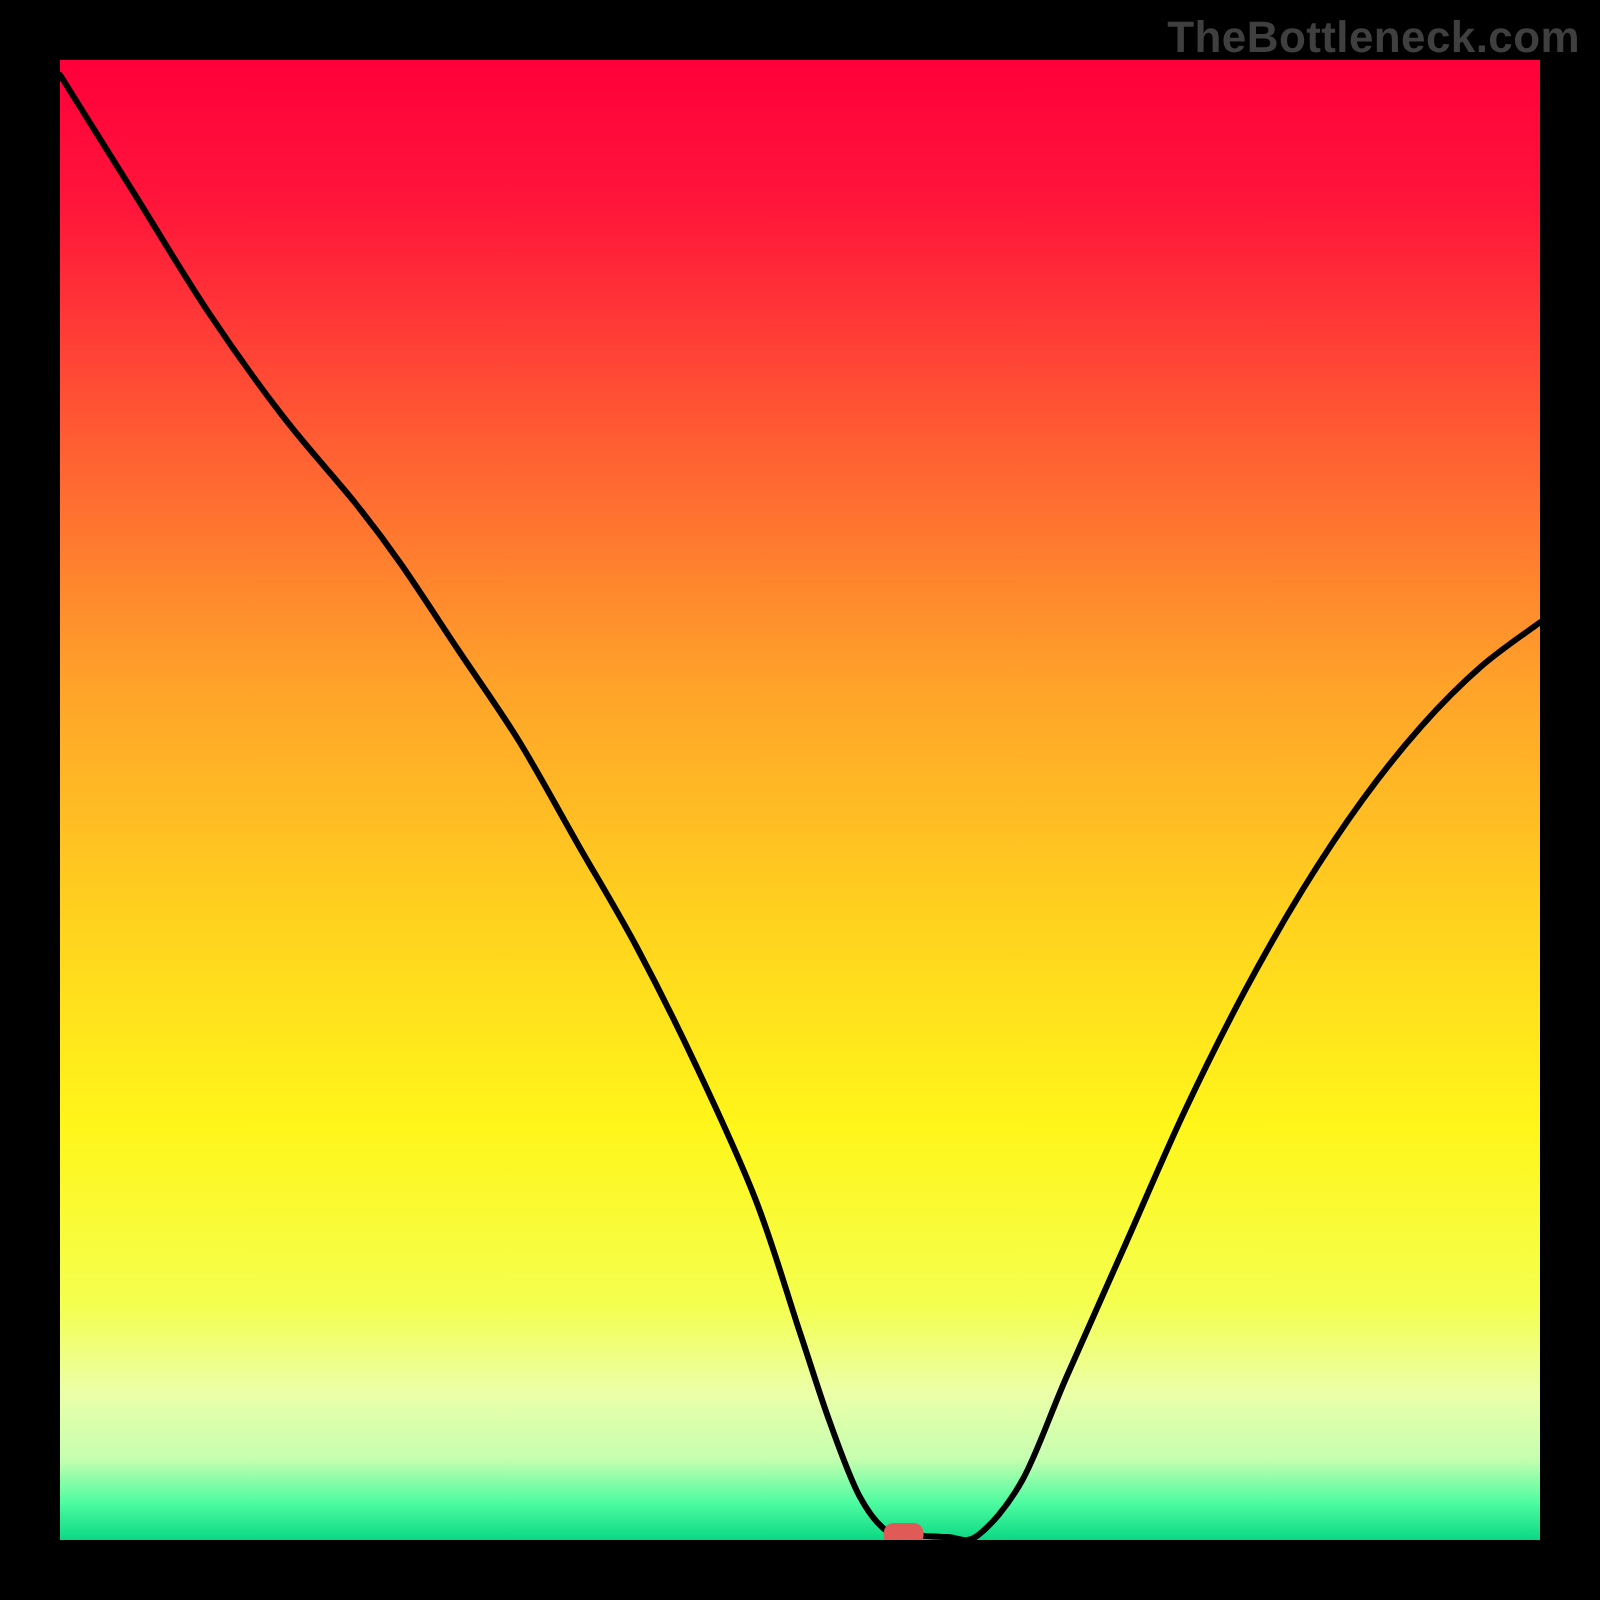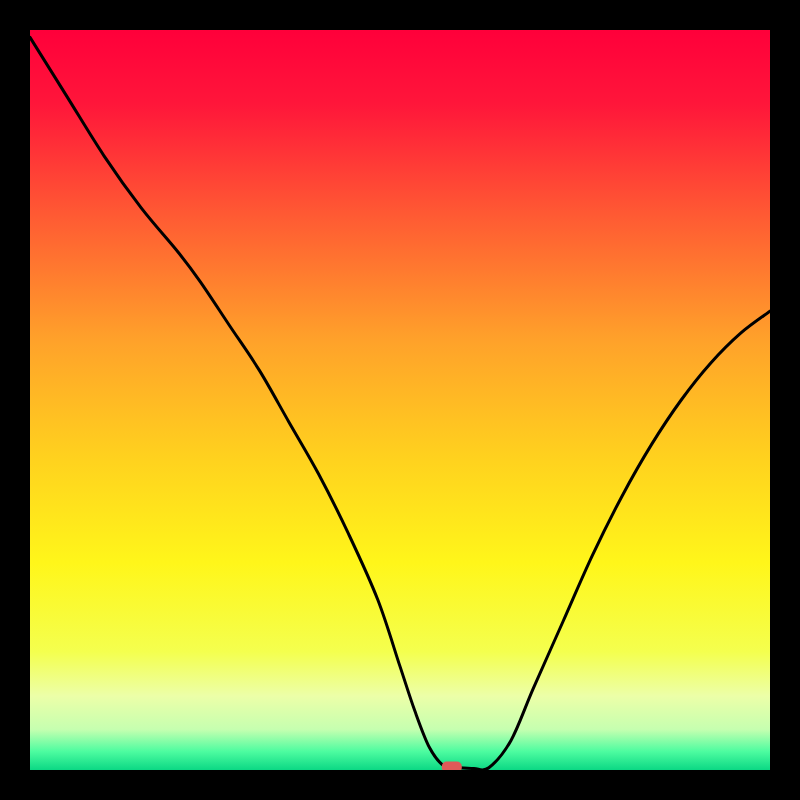--- a/index.html
+++ b/index.html
@@ -53,13 +53,14 @@
           <stop offset="90.00%" stop-color="#ecffa8"></stop>
           <stop offset="94.50%" stop-color="#c6ffb0"></stop>
           <stop offset="97.50%" stop-color="#4dfca0"></stop>
           <stop offset="100.00%" stop-color="#0bd884"></stop>
         </linearGradient>
     </defs>
     <rect x="0" y="0" width="740" height="740" fill="url(#heat)"></rect>
     <path id="curve" fill="none" stroke="#000" stroke-width="3" stroke-linejoin="round" stroke-linecap="round" d="M 0.00 7.40 C 6.17 17.27, 24.67 46.87, 37.00 66.60 C 49.33 86.33, 61.67 107.30, 74.00 125.80 C 86.33 144.30, 98.67 161.57, 111.00 177.60 C 123.33 193.63, 138.13 209.67, 148.00 222.00 C 157.87 234.33, 161.57 239.27, 170.20 251.60 C 178.83 263.93, 189.93 281.20, 199.80 296.00 C 209.67 310.80, 219.53 324.37, 229.40 340.40 C 239.27 356.43, 249.13 374.93, 259.00 392.20 C 268.87 409.47, 278.73 425.50, 288.60 444.00 C 298.47 462.50, 308.33 482.23, 318.20 503.20 C 328.07 524.17, 339.17 547.60, 347.80 569.80 C 356.43 592.00, 363.83 617.90, 370.00 636.40 C 376.17 654.90, 379.87 667.23, 384.80 680.80 C 389.73 694.37, 394.67 708.55, 399.60 717.80 C 404.53 727.05, 409.47 732.97, 414.40 736.30 C 419.33 739.63, 424.27 737.41, 429.20 737.78 C 434.13 738.15, 439.07 738.52, 444.00 738.52 C 448.93 738.52, 452.63 742.47, 458.80 737.78 C 464.97 733.09, 473.60 723.60, 481.00 710.40 C 488.40 697.20, 494.57 678.33, 503.20 658.60 C 511.83 638.87, 522.93 614.20, 532.80 592.00 C 542.67 569.80, 552.53 546.37, 562.40 525.40 C 572.27 504.43, 582.13 484.70, 592.00 466.20 C 601.87 447.70, 611.73 430.43, 621.60 414.40 C 631.47 398.37, 641.33 383.57, 651.20 370.00 C 661.07 356.43, 670.93 344.10, 680.80 333.00 C 690.67 321.90, 700.53 312.03, 710.40 303.40 C 720.27 294.77, 735.07 284.90, 740.00 281.20"></path>
     <rect id="marker" rx="5" ry="5" width="20" height="11" x="411.80" y="731.54" fill="#e05a58"></rect>
   </svg>
+  <div class="watermark">TheBottleneck.com</div>
 </div>
 
 </body></html>

